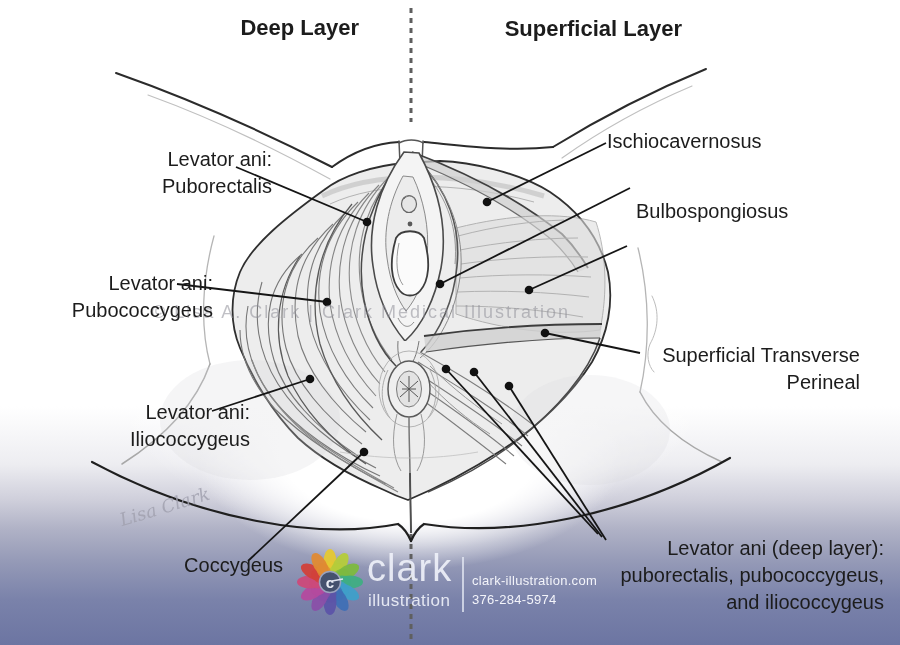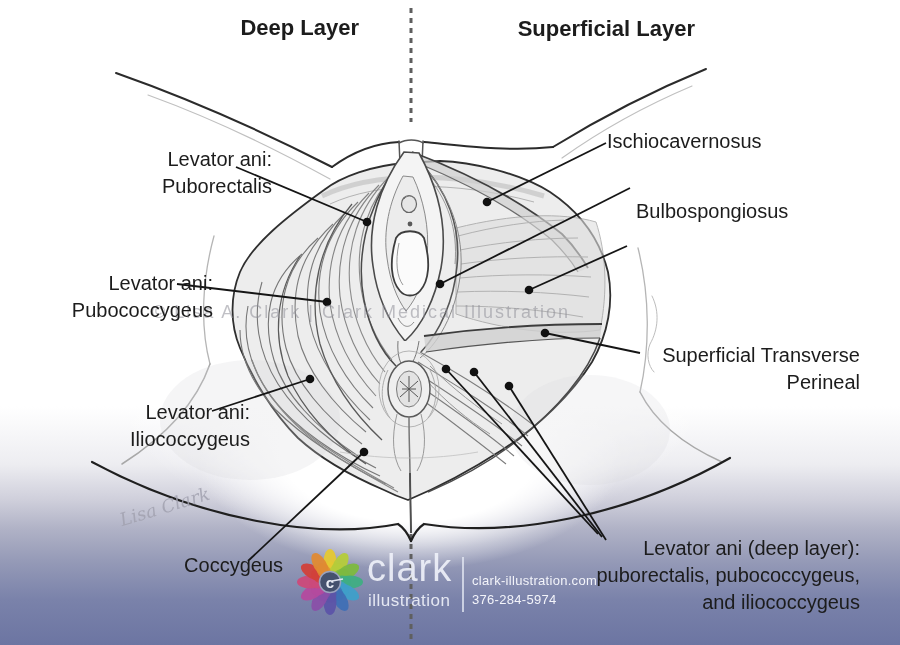--- a/index.html
+++ b/index.html
@@ -4,32 +4,32 @@
 <style>
   html,body{margin:0;padding:0;}
   .canvas{
     position:relative; width:900px; height:645px; overflow:hidden;
     font-family:"Liberation Sans", sans-serif;
     background:linear-gradient(180deg,#ffffff 0%,#ffffff 63%,#ededf1 72%,#cfcfdb 77.5%,#b0b2c6 82%,#959ab7 87%,#7a82aa 93%,#6c75a2 100%);
   }
   svg.art{position:absolute; left:0; top:0; z-index:1;}
   .hdr{position:absolute; z-index:4; font-size:22px; font-weight:bold; color:#1c1c1c; text-align:right;}
   #hdr-deep{left:159px; top:15px; width:200px;}
-  #hdr-superficial{left:455px; top:16px; width:240px;}
+  #hdr-superficial{left:442px; top:16px; width:240px;}
   .lbl{position:absolute; z-index:4; font-size:20px; line-height:27px; color:#1c1c1c; text-align:right;}
   .lbl div{white-space:nowrap;}
   #lbl-puborectalis{left:72px; top:146px; width:200px;}
   #lbl-pubococcygeus{left:13px; top:270px; width:200px;}
   #lbl-iliococcygeus{left:50px; top:399px; width:200px;}
   #lbl-coccygeus{left:83px; top:552px; width:200px;}
   #lbl-ischiocavernosus{left:607px; top:128px; text-align:left;}
   #lbl-bulbospongiosus{left:636px; top:172px; text-align:center;margin-top:26px;}
   #lbl-urogenital{left:625px; top:229px; width:225px;}
   #lbl-transverse{left:645px; top:342px; width:215px;}
-  #lbl-levator-deep{left:568px; top:535px; width:292px;}
+  #lbl-levator-deep{left:592px; top:535px; width:292px;}
   #watermark{
     position:absolute; z-index:3; left:152px; top:302px; white-space:nowrap;
     font-size:18px; letter-spacing:2px; color:#8f8f98; opacity:0.55;
   }
   #signature{
     position:absolute; z-index:3; left:118px; top:496px;
     font-family:"DejaVu Serif", serif; font-style:italic; font-size:18px;
     color:#a2a2b0; opacity:0.85; transform:rotate(-17deg);
   }
   .logo-text{position:absolute; z-index:5; color:rgba(240,242,250,0.9);}

